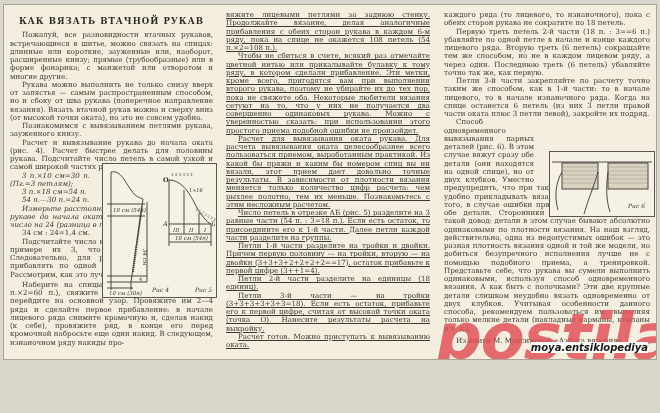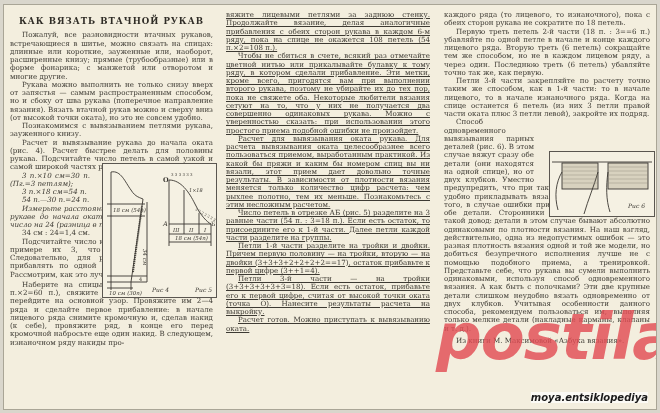--- a/index.html
+++ b/index.html
@@ -3,21 +3,21 @@
   <meta charset="utf-8">
   <style>
     html, body { margin: 0; padding: 0; }
     body {
       width: 660px; height: 413px; overflow: hidden;
       background: #d9d6cc;
       font-family: "DejaVu Serif", serif;
       position: relative;
     }
     .page {
-      position: absolute; left: 3px; top: 4px; width: 654px; height: 406px;
+      position: absolute; left: 3px; top: 4px; width: 654px; height: 356px;
       background: #f3eede;
       border: 1px solid #a9a596;
       box-sizing: border-box;
       color: #3d3a33;
       overflow: hidden;
     }
     .col {
       position: absolute; top: 8px;
       font-size: 7.1px; line-height: 8.25px;
       text-align: justify;
@@ -114,20 +114,21 @@
       <text x="92" y="128" font-size="6" font-style="italic" fill="#3a3731">Рис 5</text>
     </svg>
   </div>
 
   <div class="col col2">
     <p style="text-indent:0;">вяжите лицевыми петлями за заднюю стенку. Продолжайте вязание, делая аналогичные прибавления с обеих сторон рукава в каждом 6-м ряду, пока на спице не окажется 108 петель (54 п.×2=108 п.).</p>
     <p>Чтобы не сбиться в счете, всякий раз отмечайте цветной нитью или прикалывайте булавку к тому ряду, в котором сделали прибавление. Эти метки, кроме всего, пригодятся вам при выполнении второго рукава, поэтому не убирайте их до тех пор, пока не свяжете оба. Некоторые любители вязания сетуют на то, что у них не получается два совершенно одинаковых рукава. Можно с уверенностью сказать: при использовании этого простого приема подобной ошибки не произойдет.</p>
     <p>Расчет для вывязывания оката рукава. Для расчета вывязывания оката целесообразнее всего пользоваться приемом, выработанным практикой. Из какой бы пряжи и каким бы номером спиц вы ни вязали, этот прием дает довольно точные результаты. В зависимости от плотности вязания меняется только количество цифр расчета: чем рыхлее полотно, тем их меньше. Познакомьтесь с этим несложным расчетом.</p>
     <p>Число петель в отрезке АБ (рис. 5) разделите на 3 равные части (54 п. : 3=18 п.). Если есть остаток, то присоедините его к 1-й части. Далее петли каждой части разделите на группы.</p>
     <p>Петли 1-й части разделите на тройки и двойки. Причем первую половину — на тройки, вторую — на двойки (3+3+3+2+2+2+2==17), остаток прибавьте к первой цифре (3++1=4).</p>
+    <p>Петли 2-й части разделите на единицы (18 единиц).</p>
     <p>Петли 3-й части — на тройки (3+3+3+3+3+3=18). Если есть остаток, прибавьте его к первой цифре, считая от высокой точки оката (точка О). Нанесите результаты расчета на выкройку.</p>
     <p>Расчет готов. Можно приступать к вывязыванию оката.</p>
   </div>
 
   <div class="col col3">
     <p style="text-indent:0;">каждого ряда (то лицевого, то изнаночного), пока с обеих сторон рукава не сократите по 18 петель.</p>
     <p>Первую треть петель 2-й части (18 п. : 3==6 п.) убавляйте по одной петле в начале и конце каждого лицевого ряда. Вторую треть (6 петель) сокращайте тем же способом, но не в каждом лицевом ряду, а через один. Последнюю треть (6 петель) убавляйте точно так же, как первую.</p>
     <p>Петли 3-й части закрепляйте по расчету точно таким же способом, как в 1-й части: то в начале лицевого, то в начале изнаночного ряда. Когда на спице останется 6 петель (из них 3 петли правой части оката плюс 3 петли левой), закройте их подряд.</p>
     <div class="wrapfig" style="height:66px; width:116px;"></div>
     <p>Способ одновременного вывязывания парных деталей (рис. 6). В этом случае вяжут сразу обе детали (они находятся на одной спице), но от двух клубков. Уместно предупредить, что при таком исполнении не совсем удобно прикладывать вязанье к выкройке и, кроме того, в случае ошибки приходится распускать сразу обе детали. Сторонники этого способа приводят такой довод: детали в этом случае бывают абсолютно одинаковыми по плотности вязания. На наш взгляд, действительно, одна из недопустимых ошибок — это разная плотность вязания одной и той же модели, но добиться безупречного исполнения лучше не с помощью подобного приема, а тренировкой. Представьте себе, что рукава вы сумели выполнить одинаковыми, используя способ одновременного вязания. А как быть с полочками? Эти две крупные детали слишком неудобно вязать одновременно от двух клубков. Учитывая особенности данного способа, рекомендуем пользоваться им, выполняя только мелкие детали (накладные карманы, клапаны и т. д.).</p>

